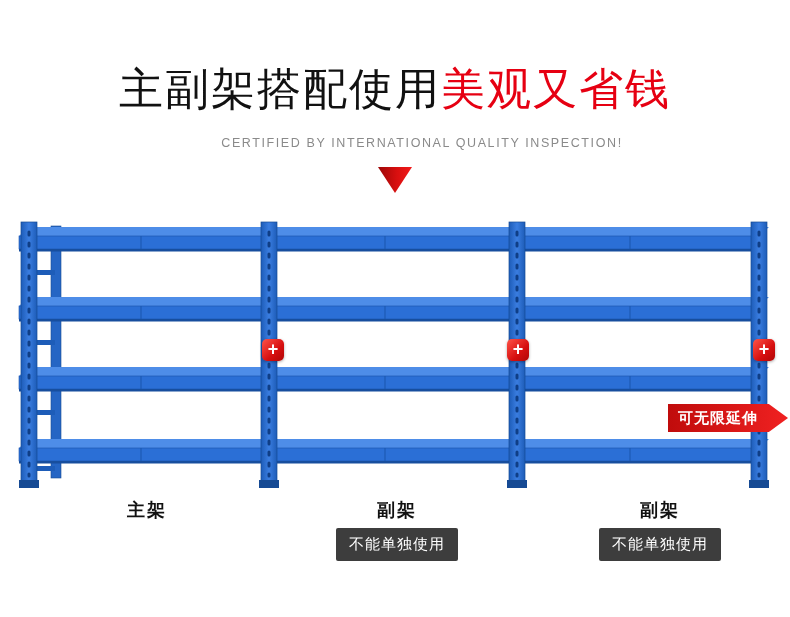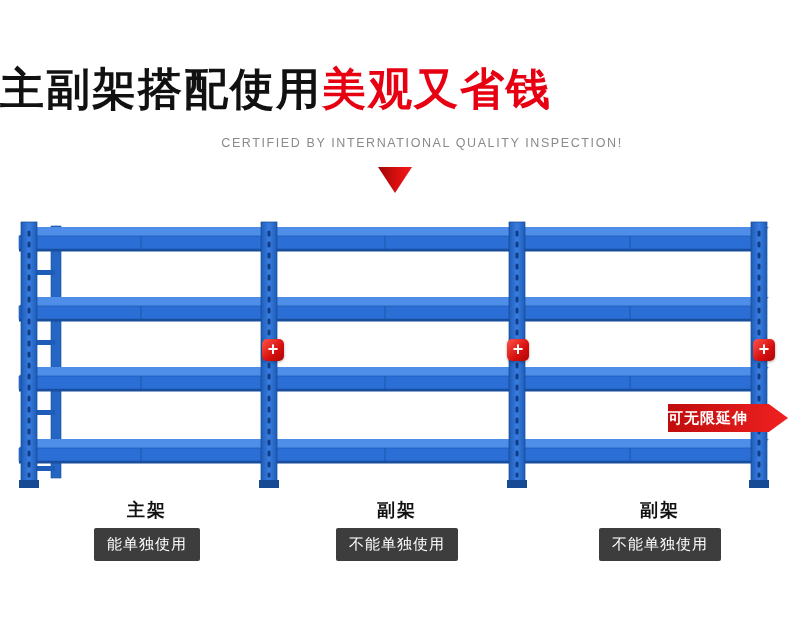--- a/index.html
+++ b/index.html
@@ -4,21 +4,21 @@
 <style>
   html,body{margin:0;padding:0;background:#fff;}
   .page{
     position:relative;width:790px;height:617px;margin:0 auto;
     background:#fff;overflow:hidden;
     font-family:"Liberation Sans","DejaVu Sans",sans-serif;
   }
   
   .title{
     position:absolute;top:60px;left:0;width:100%;
-    font-size:44px;font-weight:700;letter-spacing:2px;
+    text-align:center;font-size:44px;font-weight:400;letter-spacing:2px;
     color:#111;white-space:nowrap;
   }
   .title .red{color:#e60012;}
   .subtitle{
     position:absolute;top:136px;left:0;width:100%;
     text-align:center;font-size:12.5px;letter-spacing:1.6px;
     color:#8a8a8a;font-weight:500;text-transform:uppercase;padding-left:27px;
   }
   .down-arrow{
     position:absolute;top:165px;left:376px;width:38px;height:30px;
@@ -32,21 +32,21 @@
     box-shadow:0 1px 3px rgba(0,0,0,.35);
   }
   .plus-1{top:339px;left:262px;}
   .plus-2{top:339px;left:507px;}
   .plus-3{top:339px;left:753px;}
   .ribbon{
     position:absolute;top:404px;left:668px;width:120px;height:28px;
     background:linear-gradient(90deg,#c00c0c,#f02121);
     clip-path:polygon(0 0,84% 0,100% 50%,84% 100%,0 100%);
     color:#fff;font-size:15px;font-weight:600;
-    line-height:28px;box-sizing:border-box;
+    line-height:28px;padding-left:10px;box-sizing:border-box;
     letter-spacing:1px;white-space:nowrap;
   }
   
   .rack-label{
     position:absolute;top:498px;transform:translateX(-50%);
     font-size:18px;font-weight:800;color:#111;letter-spacing:2px;white-space:nowrap;
   }
   .rack-label.l1{left:147px;}
   .rack-label.l2{left:397px;}
   .rack-label.l3{left:660px;}
@@ -152,17 +152,16 @@
   <div class="plus-badge plus-1">+</div>
   <div class="plus-badge plus-2">+</div>
   <div class="plus-badge plus-3">+</div>
 
   <div class="ribbon">可无限延伸</div>
 
   <div class="rack-label l1">主架</div>
   <div class="rack-label l2">副架</div>
   <div class="rack-label l3">副架</div>
 
-  <div class="usage-badge u1">能单独使用</div>
   <div class="usage-badge u2">不能单独使用</div>
   <div class="usage-badge u3">不能单独使用</div>
 
 </div>
 
 </body></html>

